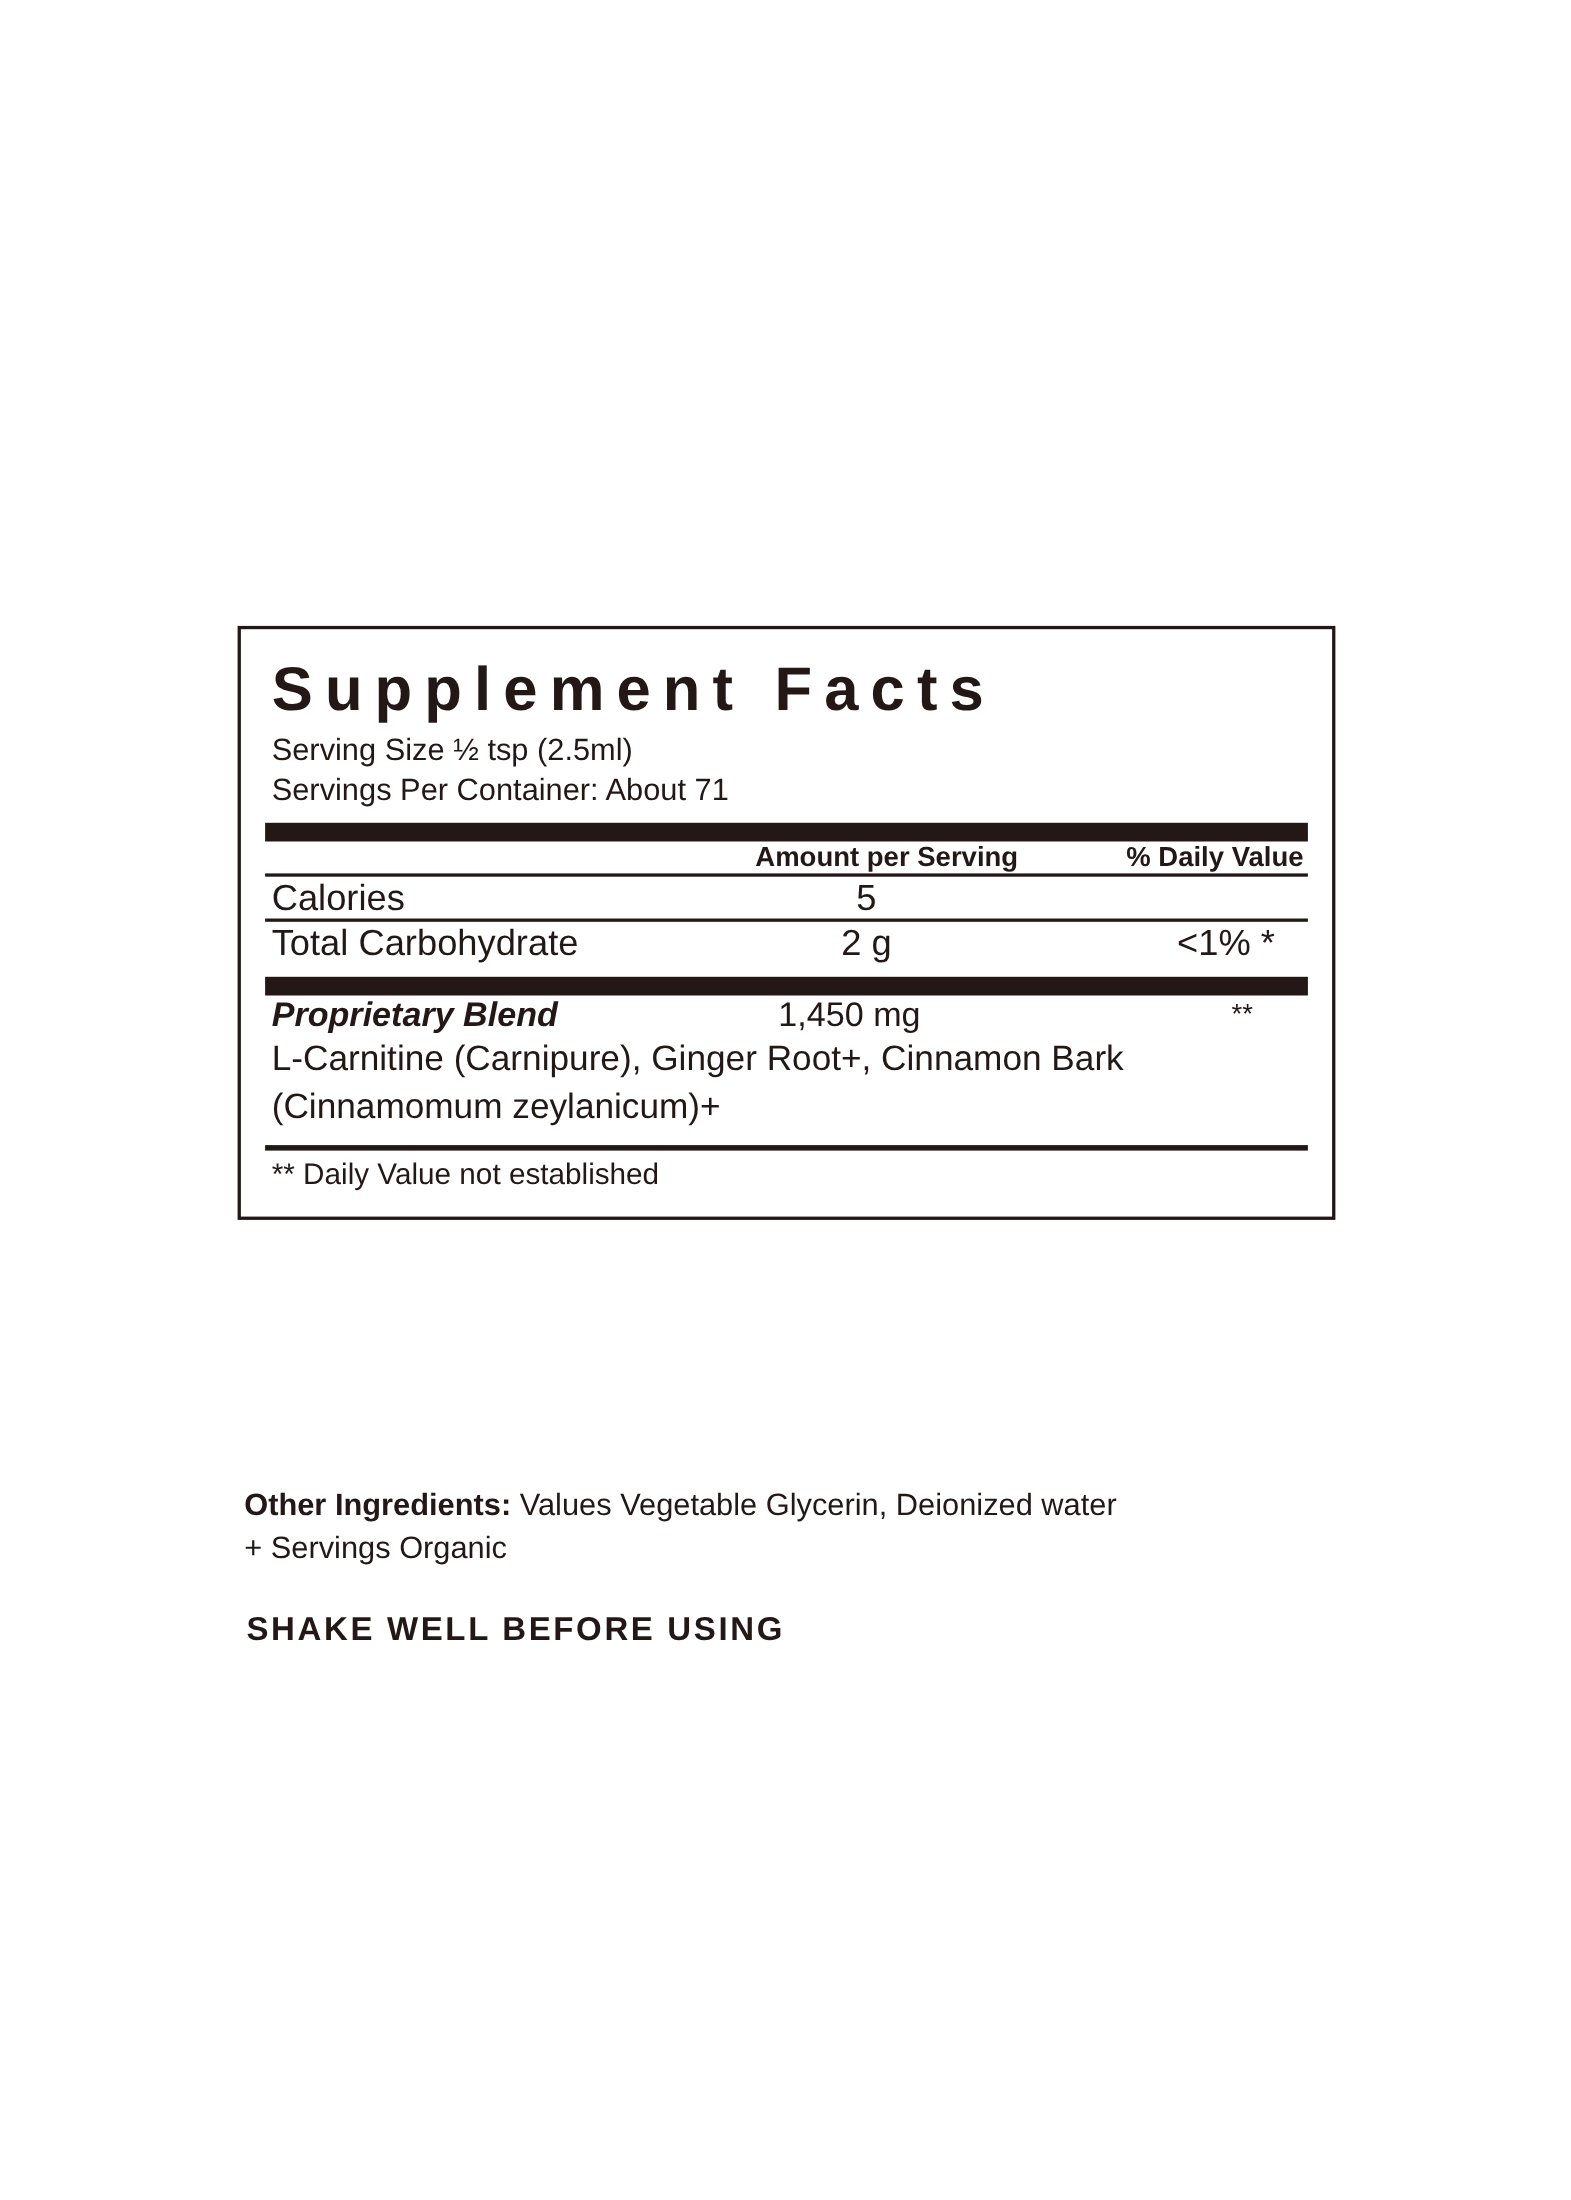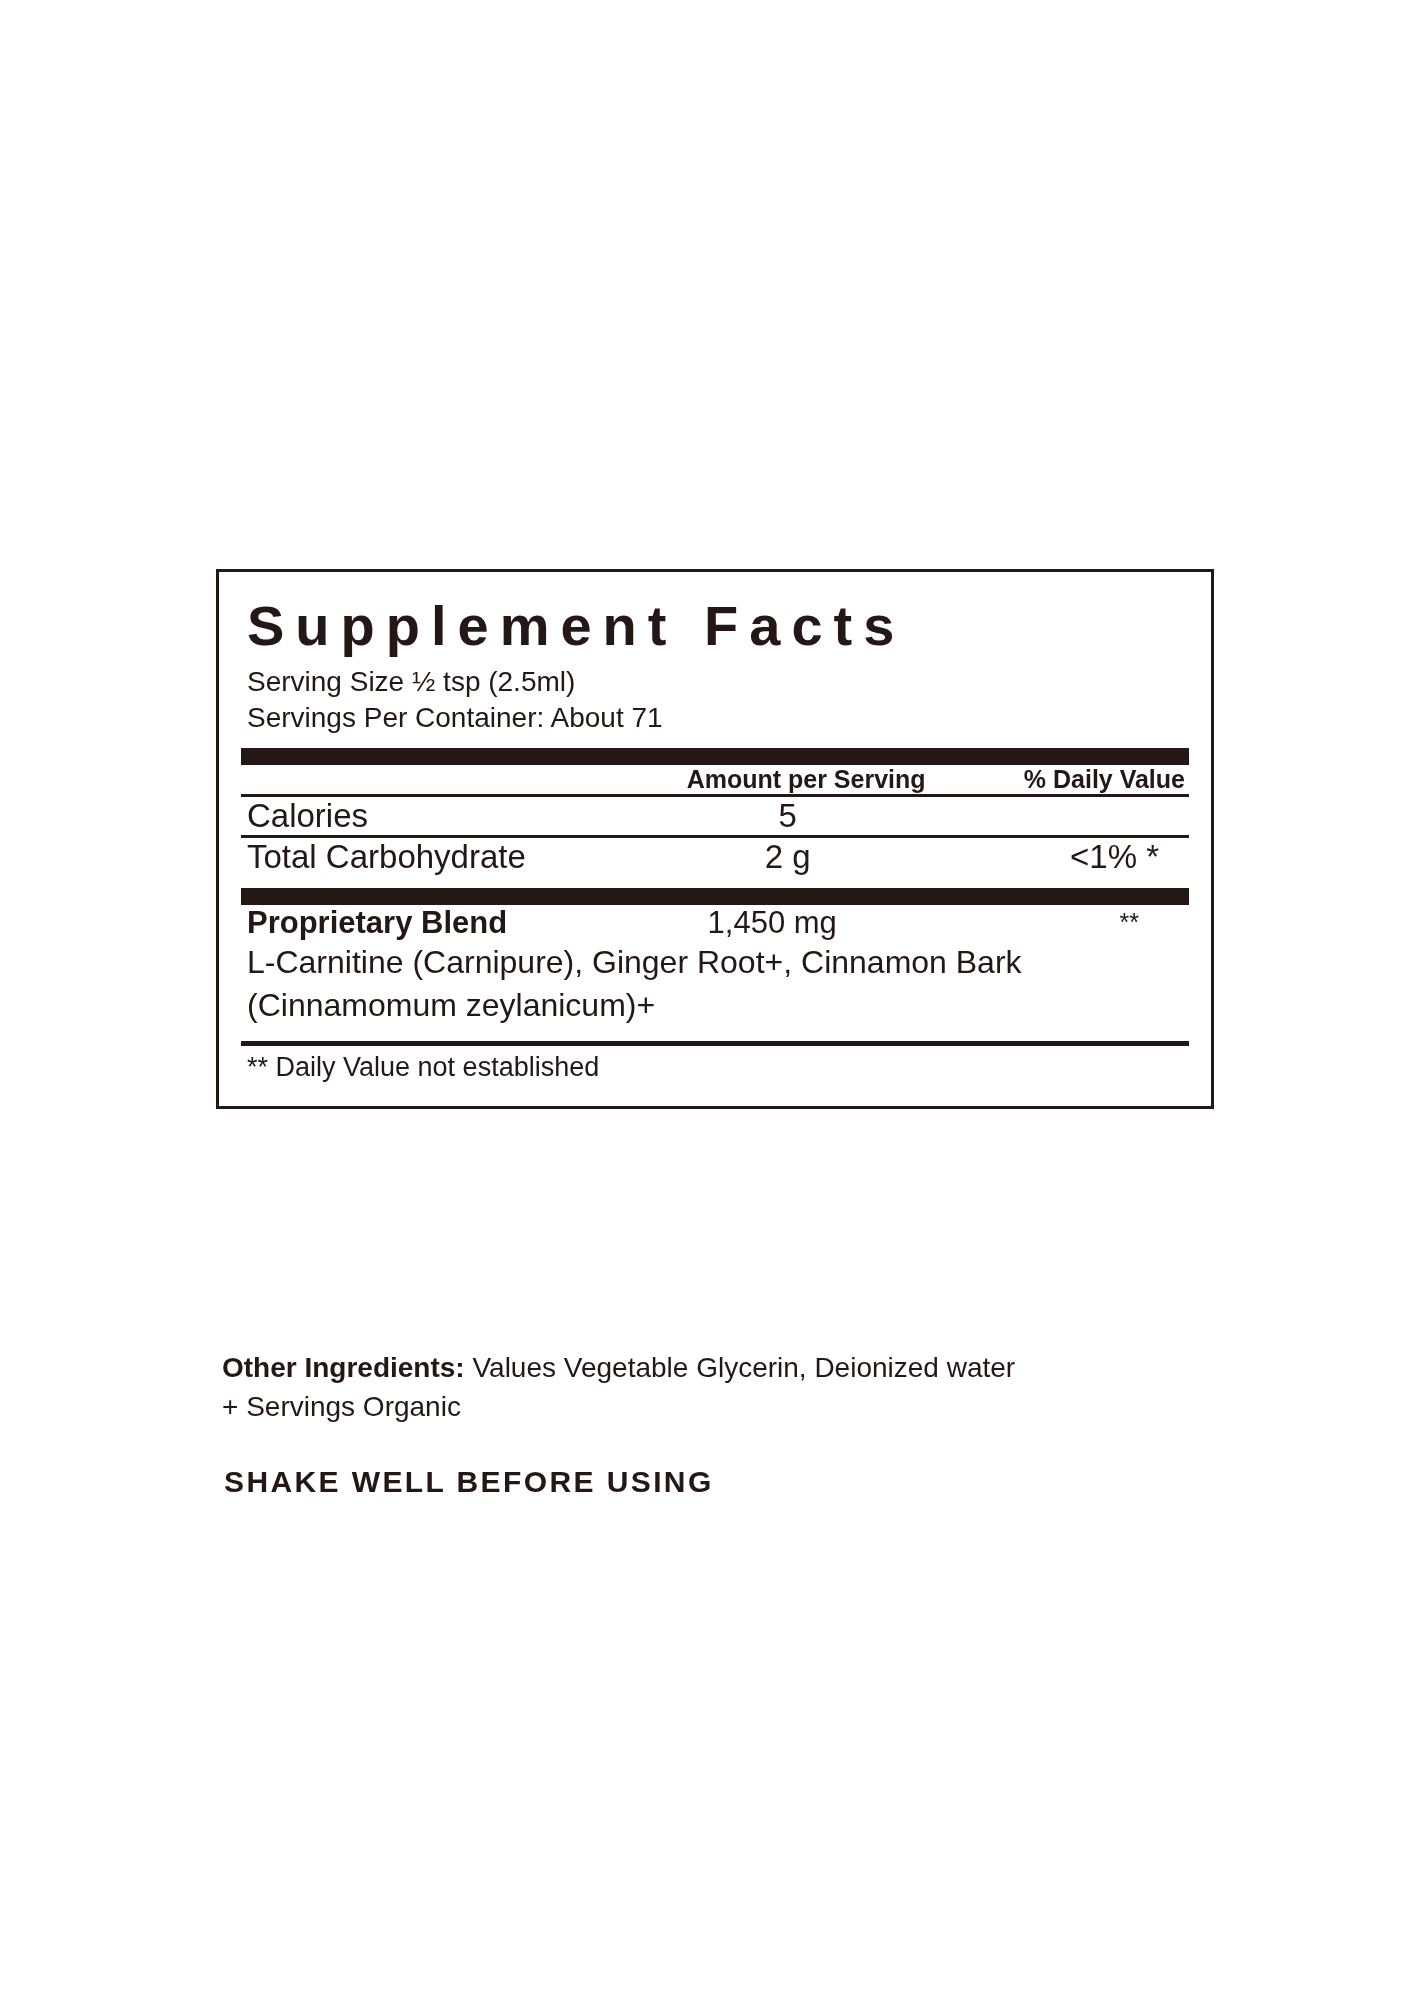--- a/index.html
+++ b/index.html
@@ -100,20 +100,21 @@
   .data-row .col-amt { text-align: center; padding-right: 20px; }
   .data-row .col-dv  { text-align: right; padding-right: 30px; }
 
   .blend-row td {
     font-size: 31px;
     padding: 14px 0 12px 0;
   }
   .blend-row .col-name {
     font-weight: bold;
     padding-left: 6px;
+    font-style: italic;
   }
   .blend-row .col-amt { text-align: center; font-weight: normal; padding-right: 28px;}
   .blend-row .col-dv {
     text-align: right;
     padding-right: 50px;
     font-size: 25px;
     vertical-align: middle;
   }
 
   .blend-ingredients {

